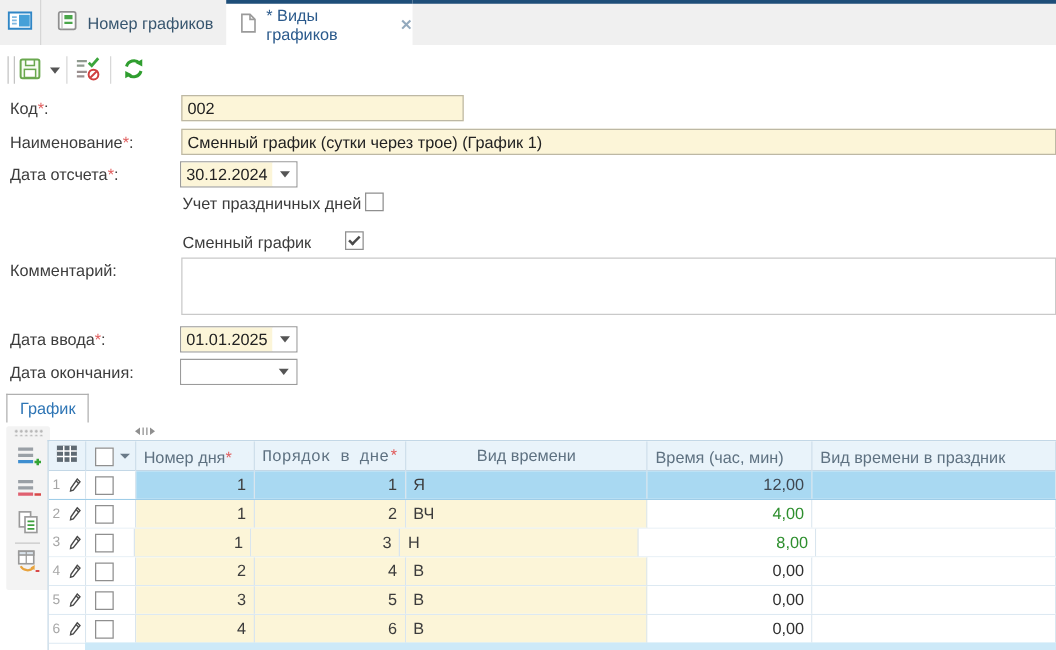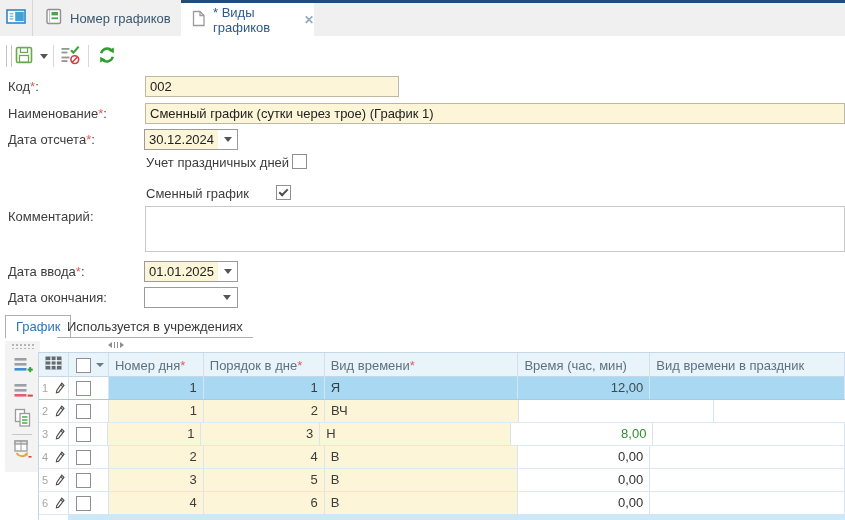--- a/index.html
+++ b/index.html
@@ -6,21 +6,21 @@
   #app{position:relative;width:845px;height:520px;background:#fff;overflow:hidden;
        font-family:"Liberation Sans",sans-serif;font-size:13px;color:#3c3c3c;}
   .abs{position:absolute;}
 
   
   .tabbar{left:0;top:0;width:845px;height:36px;background:#f0f0f0;border-bottom:1px solid #dcdcdc;}
   .navline{left:181px;top:0;width:664px;height:3px;background:#1e4e79;}
   .minitab{left:0;top:0;width:32px;height:36px;border-right:1px solid #d6d6d6;display:flex;align-items:center;justify-content:center;cursor:pointer;}
   .tab1{left:33px;top:0;width:147px;height:36px;display:flex;align-items:center;gap:8px;padding-left:12px;box-sizing:border-box;cursor:pointer;}
   .tab1 .lbl{color:#38566f;}
-  .tab2{left:181px;top:0;width:133px;height:37px;background:#fff;border-top:3px solid #1e4e79;box-sizing:border-box;display:flex;align-items:center;gap:7px;padding-left:10px;cursor:pointer;}
+  .tab2{left:181px;top:0;width:149px;height:37px;background:#fff;border-top:3px solid #1e4e79;box-sizing:border-box;display:flex;align-items:center;gap:7px;padding-left:10px;cursor:pointer;}
   .tab2 .lbl{color:#2b5a8c;}
   .tabclose{color:#93a9bd;font-size:12px;font-weight:bold;margin-left:4px;cursor:pointer;}
 
   
   .toolbar{left:0;top:36px;width:845px;height:34px;background:#fff;}
   .tgrip{left:6px;top:45px;width:4px;height:22px;border-left:1px solid #c3c3c3;border-right:1px solid #c3c3c3;}
   .tbtn{display:flex;align-items:center;justify-content:center;cursor:pointer;}
   .sep{top:45px;width:1px;height:22px;background:#d8d8d8;}
   .ddarrow{width:0;height:0;border-left:4px solid transparent;border-right:4px solid transparent;border-top:5px solid #555;}
 
@@ -162,21 +162,21 @@
         <path d="M4.2 8.2 A 6.2 6.2 0 0 1 14.6 5.4" fill="none" stroke="#2f9e2f" stroke-width="2.4"></path>
         <polygon points="16.8,2.4 16.8,8.2 11.4,5.4" fill="#2f9e2f"></polygon>
         <path d="M15.8 11.8 A 6.2 6.2 0 0 1 5.4 14.6" fill="none" stroke="#2f9e2f" stroke-width="2.4"></path>
         <polygon points="3.2,17.6 3.2,11.8 8.6,14.6" fill="#2f9e2f"></polygon>
       </svg>
     </span>
   </div>
 
   
   <div class="abs flabel" style="left:8px;top:79px;"><span>Код</span><span class="req">*</span><span>:</span></div>
-  <div class="abs tinput" style="left:145px;top:76px;width:254px;">002</div>
+  <div class="abs tinput" style="left:145px;top:76px;width:226px;">002</div>
 
   <div class="abs flabel" style="left:8px;top:106px;text-align:right;"><span>Наименование</span><span class="req">*</span><span>:</span></div>
   <div class="abs tinput" style="left:145px;top:103px;width:700px;">Сменный график (сутки через трое) (График 1)</div>
 
   <div class="abs flabel" style="left:8px;top:132px;"><span>Дата отсчета</span><span class="req">*</span><span>:</span></div>
   <div class="abs combo" style="left:144px;top:129px;width:94px;">
     <span class="val">30.12.2024</span>
     <span class="btn">
         <span class="ddarrow"></span>
       </span>
@@ -202,21 +202,20 @@
   <div class="abs flabel" style="left:8px;top:290px;"><span>Дата окончания</span><span>:</span></div>
   <div class="abs combo" style="left:144px;top:287px;width:94px;">
     <span class="val empty"></span>
     <span class="btn">
         <span class="ddarrow"></span>
       </span>
   </div>
 
   
   <div class="abs subtab-active">График</div>
-  <div class="abs subtab-inactive">Используется в учреждениях</div>
 
   
   <div class="abs vstrip"></div>
   <div class="abs vgrip"></div>
 
   <div class="abs vbtn" style="top:355px;">
     <span>
       <svg width="20" height="20" viewBox="0 0 20 20">
         <rect x="1.5" y="3" width="12" height="2.6" fill="#9aa0a6"></rect>
         <rect x="1.5" y="8" width="12" height="2.6" fill="#9aa0a6"></rect>
@@ -284,25 +283,25 @@
         </span>
       </div>
       <div class="th ccheck">
         <span class="cb"></span>
         <span class="hdd"></span>
       </div>
     <div class="th" style="width: 95px; align-items: flex-end;">
           <span>Номер дня</span>
           <span class="req"> *</span>
         </div>
-        <div class="th" style="width: 121px;">
+        <div class="th" style="width: 121px; font-family: Liberation Mono, monospace;">
           <span>Порядок в дне</span>
           <span class="req"> *</span>
         </div>
-        <div class="th" style="width: 194px;">
+        <div class="th" style="width: 194px; flex-direction: column;">
           <span>Вид времени</span>
           <span class="req"> *</span>
         </div>
         <div class="th" style="width: 132px;">
           <span>Время (час, мин)</span>
         </div>
         <div class="th" style="width: 195px;">
           <span>Вид времени в праздник</span>
         </div>
       </div>
@@ -331,20 +330,21 @@
               <path d="M6.8 1.2 L9 3.4 L3.6 10.2 L1.4 10.8 L1.8 8.4 Z" fill="none" stroke="#4a4a4a" stroke-width="1.1"></path>
               <line x1="5.8" y1="2.6" x2="8" y2="4.8" stroke="#4a4a4a" stroke-width="1.1"></line>
             </svg>
           </div>
           <div class="td ccheck">
             <span class="cb"></span>
           </div>
           <div class="td aright bg-yel" style="width: 95px;">1</div>
           <div class="td aright bg-yel" style="width: 121px;">2</div>
           <div class="td aleft bg-yel" style="width: 194px;">ВЧ</div>
+          <div class="td aright bg-wht tc-green" style="width: 132px;">4,00</div>
           <div class="td aleft bg-wht" style="width: 195px;"></div>
         </div>
         <div class="gtr">
           <div class="td c0">
             <span class="rn">3</span>
             <svg width="10" height="12" viewBox="0 0 10 12">
               <path d="M6.8 1.2 L9 3.4 L3.6 10.2 L1.4 10.8 L1.8 8.4 Z" fill="none" stroke="#4a4a4a" stroke-width="1.1"></path>
               <line x1="5.8" y1="2.6" x2="8" y2="4.8" stroke="#4a4a4a" stroke-width="1.1"></line>
             </svg>
           </div>

